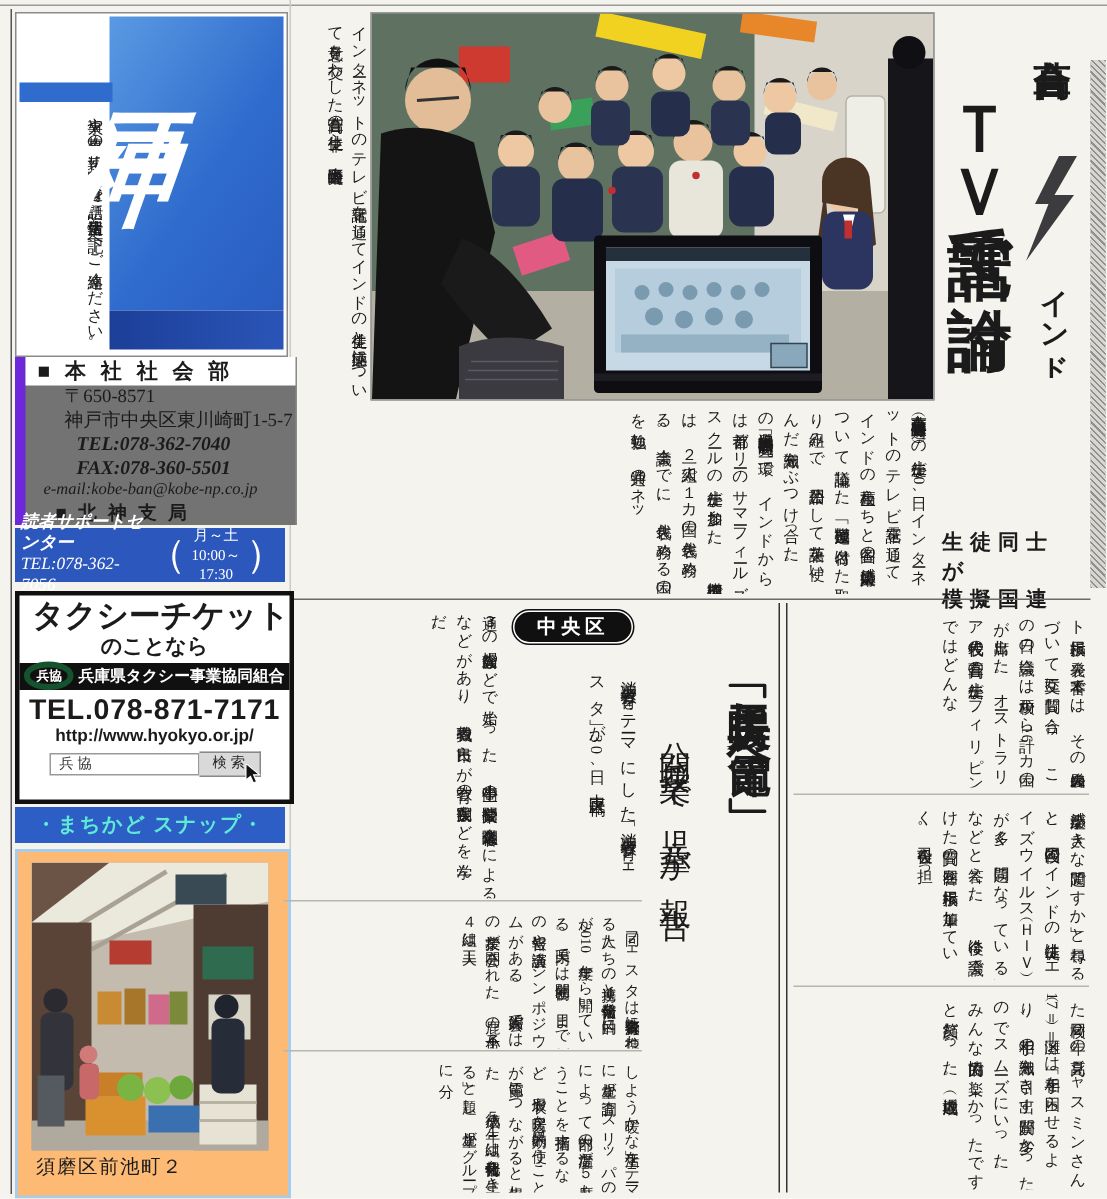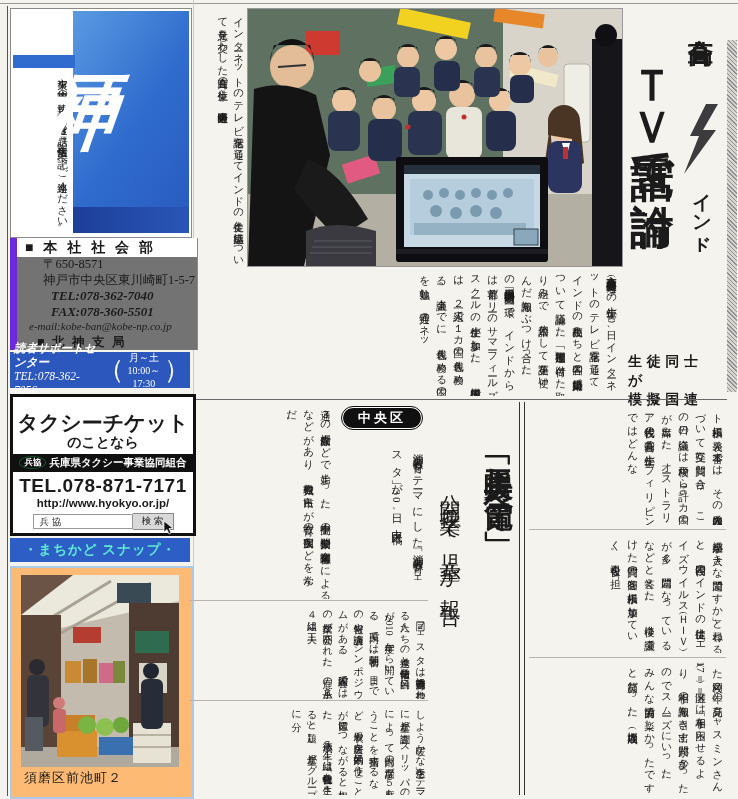--- a/index.html
+++ b/index.html
@@ -36,25 +36,25 @@
   #support{left:10px;top:352px;width:180px;height:36px;background:#2c57bd;color:#fff;
            display:flex;align-items:center;font-style:italic;}
   #support .s-left{margin-left:4px;line-height:1.2;}
   .s-name{font-weight:bold;font-size:11.5px;}
   .s-tel{font-size:11.5px;}
   #support .s-paren{font-size:26px;font-weight:normal;font-style:normal;line-height:1;}
   #support .s-mid{text-align:center;font-size:10px;line-height:1.3;font-style:normal;}
 
   #taxi{left:10px;top:394px;width:180px;height:136px;background:#fff;border:3px solid #101010;text-align:center;
         font-family:"Liberation Sans","DejaVu Sans",sans-serif;}
-  .t-title{font-size:21px;font-weight:bold;letter-spacing:0px;line-height:1.15;margin-top:14px;}
+  .t-title{font-size:21px;font-weight:bold;letter-spacing:0px;line-height:1.15;margin-top:2px;text-align:right;}
   .t-sub{font-size:14px;font-weight:bold;line-height:1.1;}
   .t-band{background:#101010;color:#fff;font-size:10.5px;font-weight:bold;margin-top:3px;
           display:flex;align-items:center;justify-content:center;gap:3px;height:18px;}
-  .t-oval{border:1px solid #14532d;border-radius:50%;font-size:8.5px;padding:1px 4px;line-height:1;}
+  .t-oval{border:4px solid #14532d;border-radius:50%;font-size:8.5px;padding:1px 4px;line-height:1;}
   .t-tel{font-size:19px;font-weight:bold;letter-spacing:0.5px;line-height:1.25;margin-top:2px;}
   .t-url{font-size:11.5px;font-weight:bold;line-height:1.1;}
   .t-search{display:flex;justify-content:center;align-items:center;margin-top:3px;position:relative;}
   .t-input{width:92px;height:13px;border:1px solid #999;font-size:9.5px;text-align:left;padding-left:6px;background:#fff;line-height:13px;color:#333;}
   .t-btn{width:40px;height:15px;background:#d9d9d9;border:1px solid #888;border-left:none;font-size:9.5px;line-height:14px;color:#222;}
   .t-cursor{position:absolute;right:18px;top:8px;}
 
   #snap-head{left:10px;top:538px;width:180px;height:24px;background:#2c5ec6;color:#5eead4;
              font-family:"Liberation Sans","DejaVu Sans",sans-serif;font-weight:bold;font-size:13.5px;
              display:flex;align-items:center;justify-content:center;letter-spacing:1px;}

